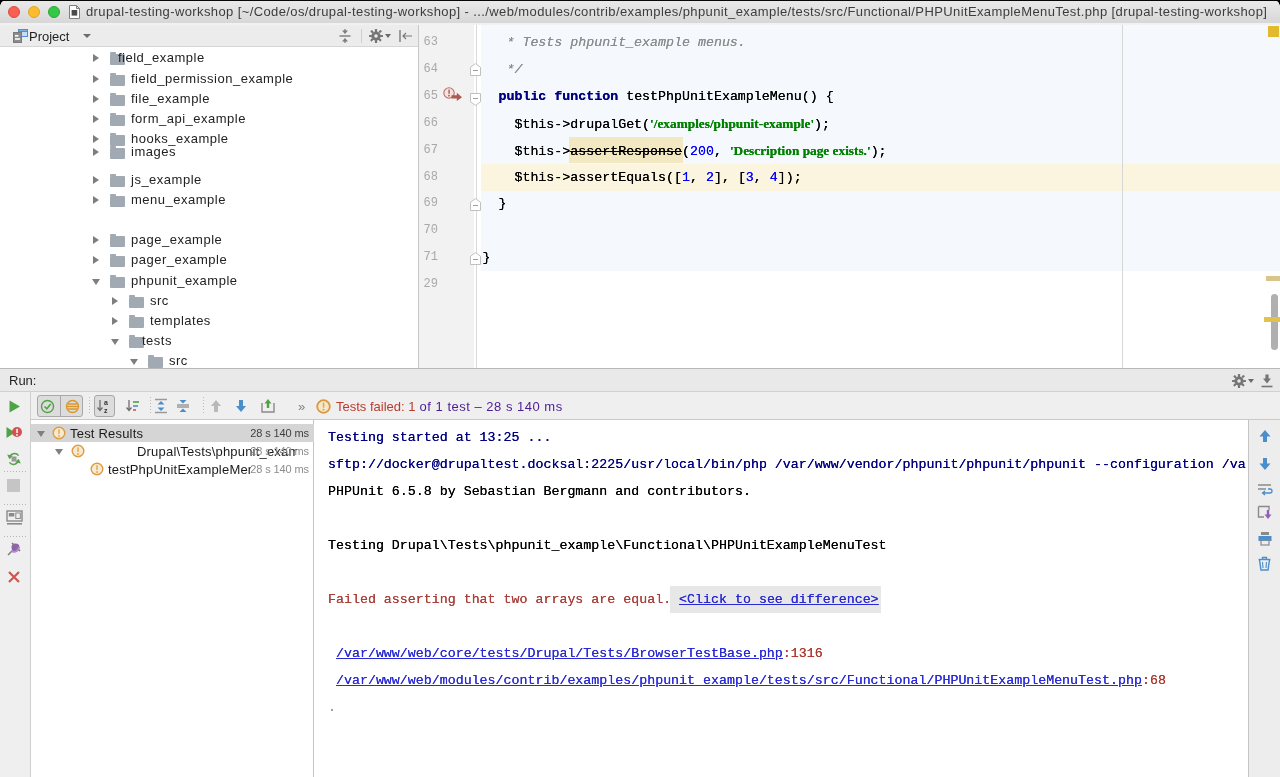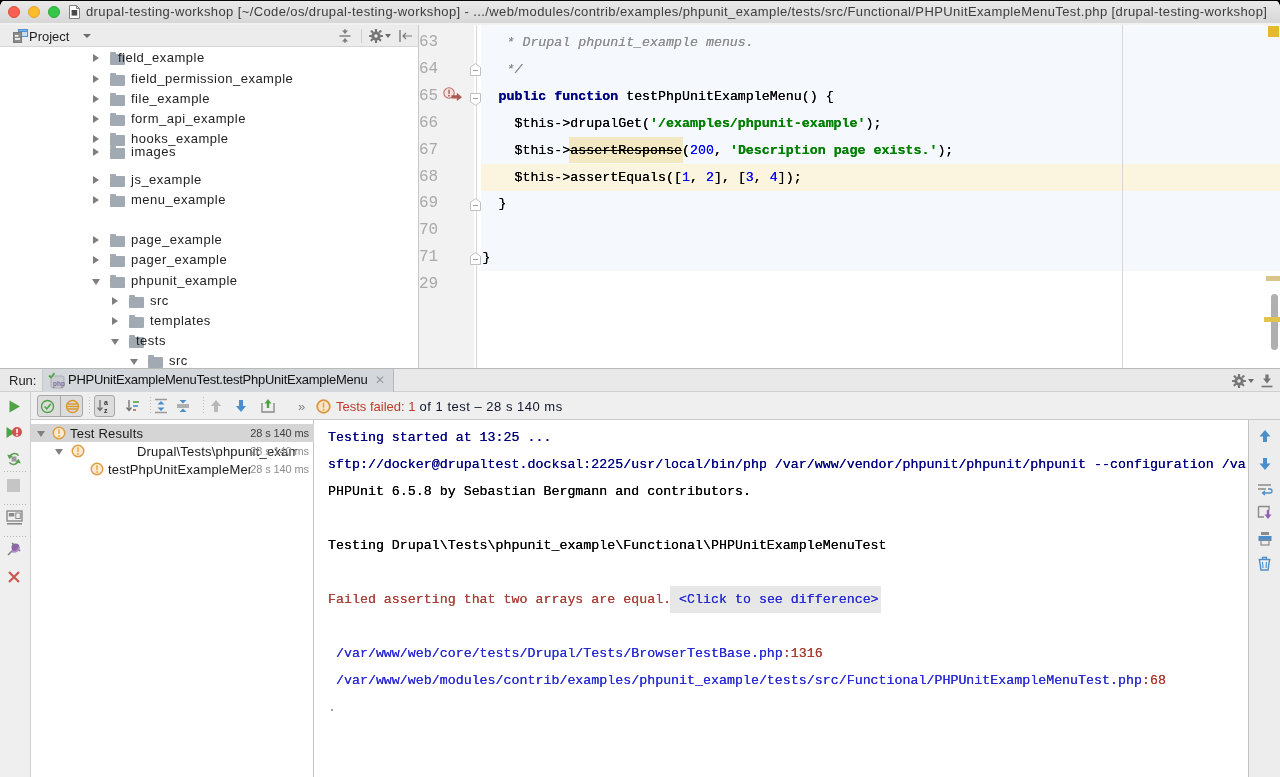--- a/index.html
+++ b/index.html
@@ -35,27 +35,27 @@
 
   
   #editor { position:absolute; left:419px; top:25px; width:861px; height:343px; background:#fff; overflow:hidden; }
   #gutter { position:absolute; left:0; top:0; width:55px; height:343px; background:#f2f2f2; }
   #foldstrip { position:absolute; left:55px; top:0; width:7px; height:343px; background:#ffffff; }
   #gutborder { position:absolute; left:57px; top:0; width:1px; height:343px; background:#d9d9d9; }
   #phpbg { position:absolute; left:62px; top:0; width:799px; height:246px; background:#f5f8fd; }
   #caretrow { position:absolute; left:56px; top:138.5px; width:805px; height:27px; background:#fbf5e0; }
   #deprbox { position:absolute; left:150px; top:112px; width:114px; height:26px; background:#f2e9c2; }
   #ruler { position:absolute; left:703px; top:0; width:1px; height:343px; background:#d6d6d6; }
-  .ln { position:absolute; left:0; width:19px; text-align:center; height:27px; line-height:27px;
-    font-family:"Liberation Mono", monospace; font-size:16px; color:#a9a9a9; }
+  .ln { position:absolute; left:0; width:19px; text-align:right; height:27px; line-height:27px;
+    font-family:"Liberation Mono", monospace; font-size:12px; color:#a9a9a9; }
   .cl { position:absolute; left:63.5px; height:27px; line-height:27px; white-space:pre;
     font-family:"Liberation Mono", monospace; font-size:13.3px; color:#000; }
   .cl, .con { text-shadow:0 0 0.55px; }
   .kw { color:#000083; font-weight:bold; }
-  .str { color:#008000; font-weight:bold; }
+  .str { color:#008000; font-weight:bold;font-family:Liberation Serif, serif; }
   .num { color:#0000ff; }
   .cmt { color:#8c8c8c; font-style:italic; }
   .dep { text-decoration:line-through; }
 
   
   #runtabs { position:absolute; left:0; top:368px; width:1280px; height:24px; background:#e9e9e9;
     border-top:1px solid #b9b9b9; border-bottom:1px solid #d0d0d0; }
   #runtab { position:absolute; left:42px; top:0; width:352px; height:23px; background:#d4d8dd;
     border-right:1px solid #b5b8bb; border-left:1px solid #c6c9cc; }
   #runtoolbar { position:absolute; left:31px; top:392px; width:1249px; height:28px; background:#efefef;
@@ -64,21 +64,21 @@
     border-right:1px solid #cfcfcf; }
   #ttree { position:absolute; left:31px; top:420px; width:283px; height:357px; background:#fff;
     border-right:1px solid #c4c4c4; }
   #console { position:absolute; left:314px; top:420px; width:934px; height:357px; background:#fff;text-align:center; }
   #rstrip { position:absolute; left:1248px; top:420px; width:32px; height:357px; background:#ededed;
     border-left:1px solid #c4c4c4; }
   .con { position:absolute; left:14px; height:27px; line-height:27px; white-space:pre;
     font-family:"Liberation Mono", monospace; font-size:13.3px; color:#000; }
   .navy { color:#000080; }
   .errtxt { color:#a9403a; }
-  .lnk { color:#2a2ad4; }
+  .lnk { color:#2a2ad4; text-decoration:underline; }
   .lno { color:#ad3a2f; }
   .ttrow { position:absolute; left:0; width:283px; height:18px; font-size:13px; color:#1a1a1a; letter-spacing:0.2px; }
   .ttime { position:absolute; top:3px; width:115px; right:5px; text-align:right; font-size:11px; color:#8c8c8c; letter-spacing:-0.1px; }
   .dotted-sep { position:absolute; left:4px; width:22px; height:1px;
     background-image:repeating-linear-gradient(90deg,#b5b5b5 0 1px,transparent 1px 3px); }
 </style>
 </head>
 <body>
 <div id="app">
 
@@ -197,21 +197,21 @@
         <span style="left:150px">src</span>
       </div>
     <div class="trow" style="top:264px">
         <i class="tri-r" style="left:112px"></i>
         <i class="folder" style="left:129px"></i>
         <span style="left:150px">templates</span>
       </div>
     <div class="trow" style="top:284px">
         <i class="tri-d" style="left:111px"></i>
         <i class="folder" style="left:129px"></i>
-        <span style="left:136px">tests</span>
+        <span style="left:142px">tests</span>
       </div>
     <div class="trow" style="top:304px">
         <i class="tri-d" style="left:130px"></i>
         <i class="folder" style="left:148px"></i>
         <span style="left:169px">src</span>
       </div>
   </div>
   <div id="pdivider"></div>
 
   <div id="editor">
@@ -226,21 +226,21 @@
       <div class="ln" style="top:4px">63</div>
       <div class="ln" style="top:30.9px">64</div>
       <div class="ln" style="top:57.8px">65</div>
       <div class="ln" style="top:84.7px">66</div>
       <div class="ln" style="top:111.6px">67</div>
       <div class="ln" style="top:138.5px">68</div>
       <div class="ln" style="top:165.4px">69</div>
       <div class="ln" style="top:192.3px">70</div>
       <div class="ln" style="top:219.2px">71</div>
       <div class="ln" style="top:246.1px">29</div>
-      <div class="cl" style="top:4px"><span class="cmt">   * Drupal phpunit_example menus.</span></div>
+      <div class="cl" style="top:4px"><span class="cmt">   * Tests phpunit_example menus.</span></div>
       <div class="cl" style="top:30.9px"><span class="cmt">   */</span></div>
       <div class="cl" style="top:57.8px">  <span class="kw">public function</span> testPhpUnitExampleMenu() {</div>
       <div class="cl" style="top:84.7px">    $this-&gt;drupalGet(<span class="str">'/examples/phpunit-example'</span>);</div>
       <div class="cl" style="top:111.6px">    $this-&gt;<span class="dep">assertResponse</span>(<span class="num">200</span>, <span class="str">'Description page exists.'</span>);</div>
       <div class="cl" style="top:138.5px">    $this-&gt;assertEquals([<span class="num">1</span>, <span class="num">2</span>], [<span class="num">3</span>, <span class="num">4</span>]);</div>
       <div class="cl" style="top:165.4px">  }</div>
       <div class="cl" style="top:219.2px">}</div>
       <svg class="abs" style="left:51px;top:38px" width="11" height="13" viewBox="0 0 11 13">
           <path d="M0.5 4.2 L5.5 0.6 L10.5 4.2 L10.5 12.5 L0.5 12.5 Z" fill="#fff" stroke="#c0c0c0"></path>
           <path d="M3 7.5 H8" stroke="#9e9e9e"></path>
@@ -265,29 +265,20 @@
       </svg>
       <div class="abs" style="left:849px;top:1px;width:11px;height:11px;background:#e3b92d;"></div>
       <div class="abs" style="left:847px;top:251px;width:14px;height:5px;background:#d9c58a;"></div>
       <div class="abs" style="left:852px;top:269px;width:7px;height:56px;background:#b0b0b0;border-radius:4px;"></div>
       <div class="abs" style="left:845px;top:292px;width:16px;height:5px;background:#dfc34c;"></div>
     </div>
   </div>
 
   <div id="runtabs">
     <span class="abs" style="left:9px;top:4px;font-size:13px;color:#1f1f1f;">Run:</span>
-    <div id="runtab">
-      <svg class="abs" style="left:5px;top:3px" width="17" height="17" viewBox="0 0 17 17">
-        <rect x="3" y="4" width="13" height="12" rx="2" fill="#c9ccd1" stroke="#aaadb2"></rect>
-        <text x="5" y="13.5" font-size="6.5" font-weight="bold" fill="#7b68a0" font-family="Liberation Sans">php</text>
-        <path d="M1 3.5 L3 5.5 L6.5 1" fill="none" stroke="#53a647" stroke-width="1.8"></path>
-      </svg>
-      <span class="abs" style="left:25px;top:3px;font-size:13px;color:#111;white-space:nowrap;letter-spacing:-0.25px;">PHPUnitExampleMenuTest.testPhpUnitExampleMenu</span>
-      <span class="abs" style="left:332px;top:4px;font-size:12px;color:#9a9a9a;">✕</span>
-    </div>
     <svg class="abs" style="left:1231px;top:4px" width="16" height="16" viewBox="0 0 16 16">
       <g fill="#757575">
         <circle cx="8" cy="8" r="4.6"></circle>
         <rect x="6.9" y="1" width="2.2" height="3" rx="0.6"></rect>
           <rect x="6.9" y="12" width="2.2" height="3" rx="0.6"></rect>
         <rect x="1" y="6.9" width="3" height="2.2" rx="0.6"></rect>
           <rect x="12" y="6.9" width="3" height="2.2" rx="0.6"></rect>
         <rect x="2.6" y="2.6" width="2.8" height="2.2" rx="0.6" transform="rotate(45 4 3.7)"></rect>
         <rect x="10.6" y="10.8" width="2.8" height="2.2" rx="0.6" transform="rotate(45 12 11.9)"></rect>
         <rect x="10.8" y="2.4" width="2.8" height="2.2" rx="0.6" transform="rotate(-45 12.2 3.5)"></rect>
@@ -347,21 +338,21 @@
       <path d="M2 5 L2 14 L14 14 L14 5" fill="none" stroke="#8a8a8a" stroke-width="1.4"></path>
       <path d="M8 1 L11.5 5.5 L9.2 5.5 L9.2 10 L6.8 10 L6.8 5.5 L4.5 5.5 Z" fill="#4fa345"></path>
     </svg>
     <span class="abs" style="left:267px;top:7px;font-size:13px;color:#7e7e7e;">»</span>
     <svg class="abs" style="left:285px;top:7px" width="15" height="15" viewBox="0 0 15 15">
       <circle cx="7.5" cy="7.5" r="6.3" fill="#f6e7cb" stroke="#d9973e" stroke-width="1.8"></circle>
       <rect x="6.8" y="3.6" width="1.5" height="5" fill="#e8a33d"></rect>
       <circle cx="7.5" cy="10.8" r="1" fill="#e8a33d"></circle>
     </svg>
     <div class="abs" style="left:305px;top:7px;font-size:13px;white-space:nowrap;">
-      <span style="color:#bd3a2c;">Tests failed: 1</span><span style="color:#0f172a;letter-spacing:0.5px;margin-top:20px;"> of 1 test – 28 s 140 ms</span>
+      <span style="color:#bd3a2c;">Tests failed: 1</span><span style="color:#4c1d95;letter-spacing:0.5px;margin-top:20px;"> of 1 test – 28 s 140 ms</span>
     </div>
   </div>
 
   <div id="lstrip">
     <svg class="abs" style="left:7px;top:7px" width="15" height="15" viewBox="0 0 15 15">
       <path d="M2.5 1.5 L13 7.5 L2.5 13.5 Z" fill="#4fa345"></path>
     </svg>
     <svg class="abs" style="left:5px;top:33px" width="18" height="15" viewBox="0 0 18 15">
       <path d="M1.5 2 L10 7.5 L1.5 13 Z" fill="#4fa345"></path>
       <circle cx="12" cy="7" r="5" fill="#d45251"></circle>

